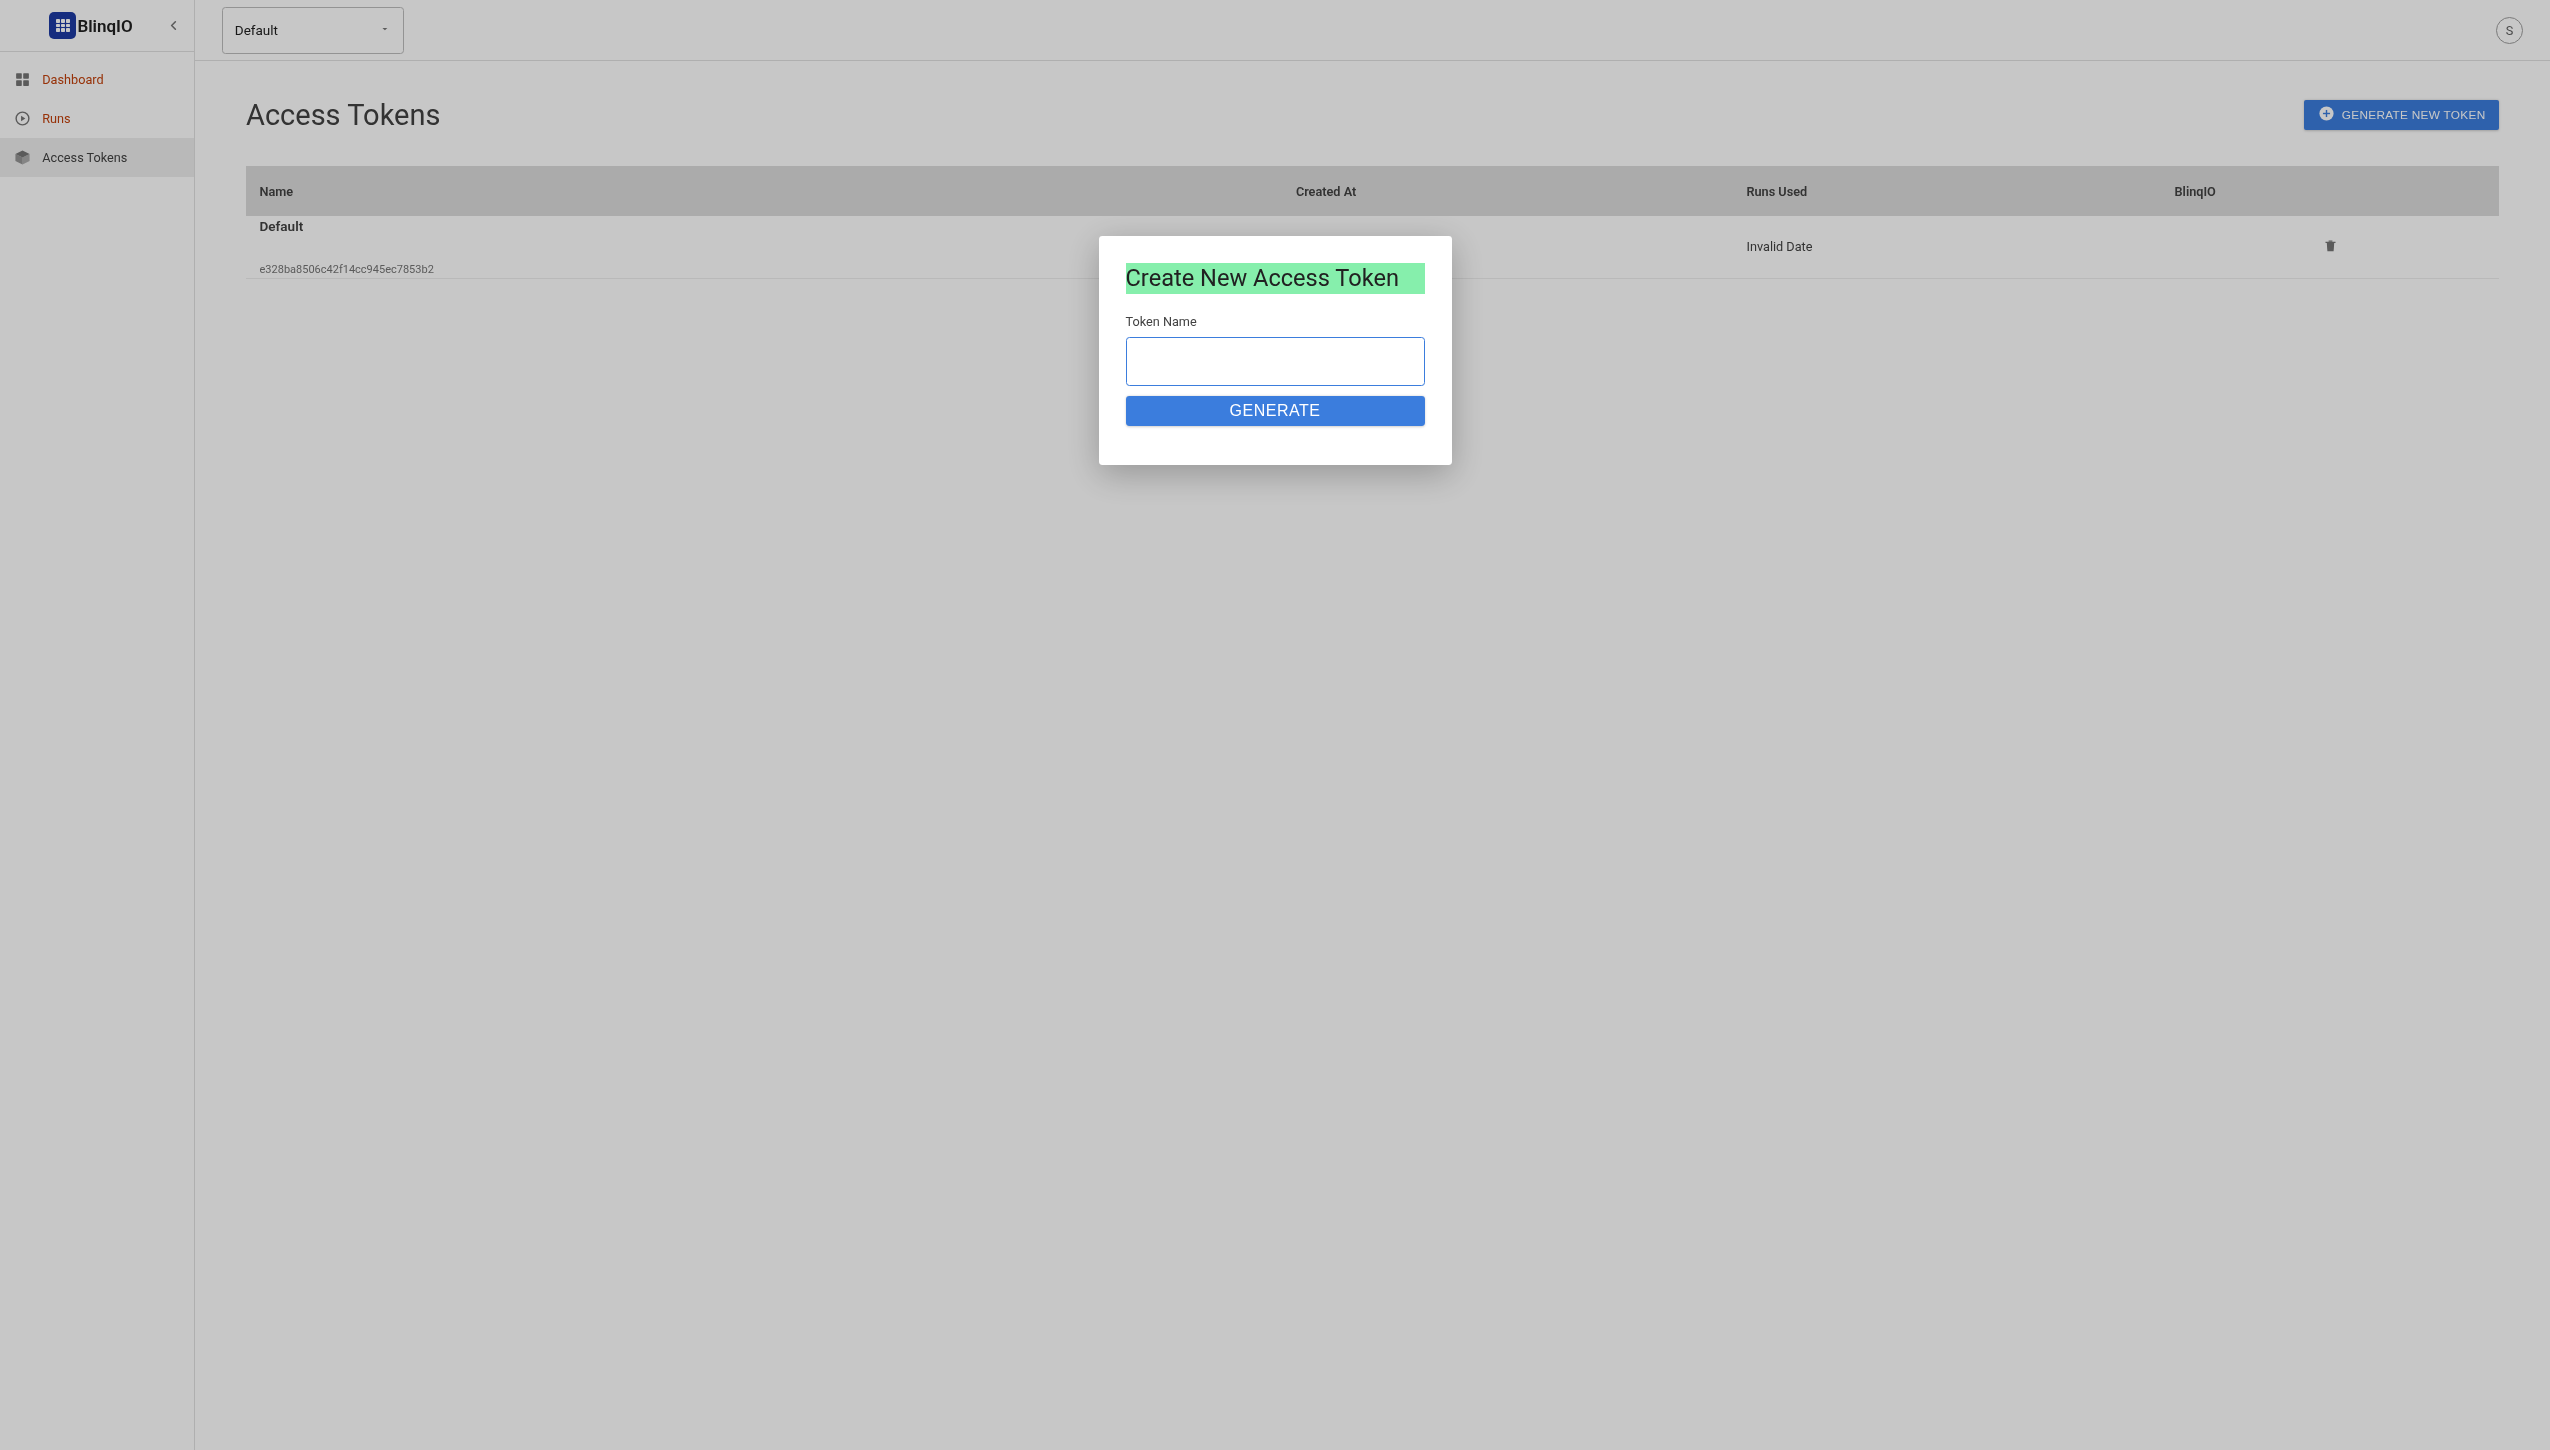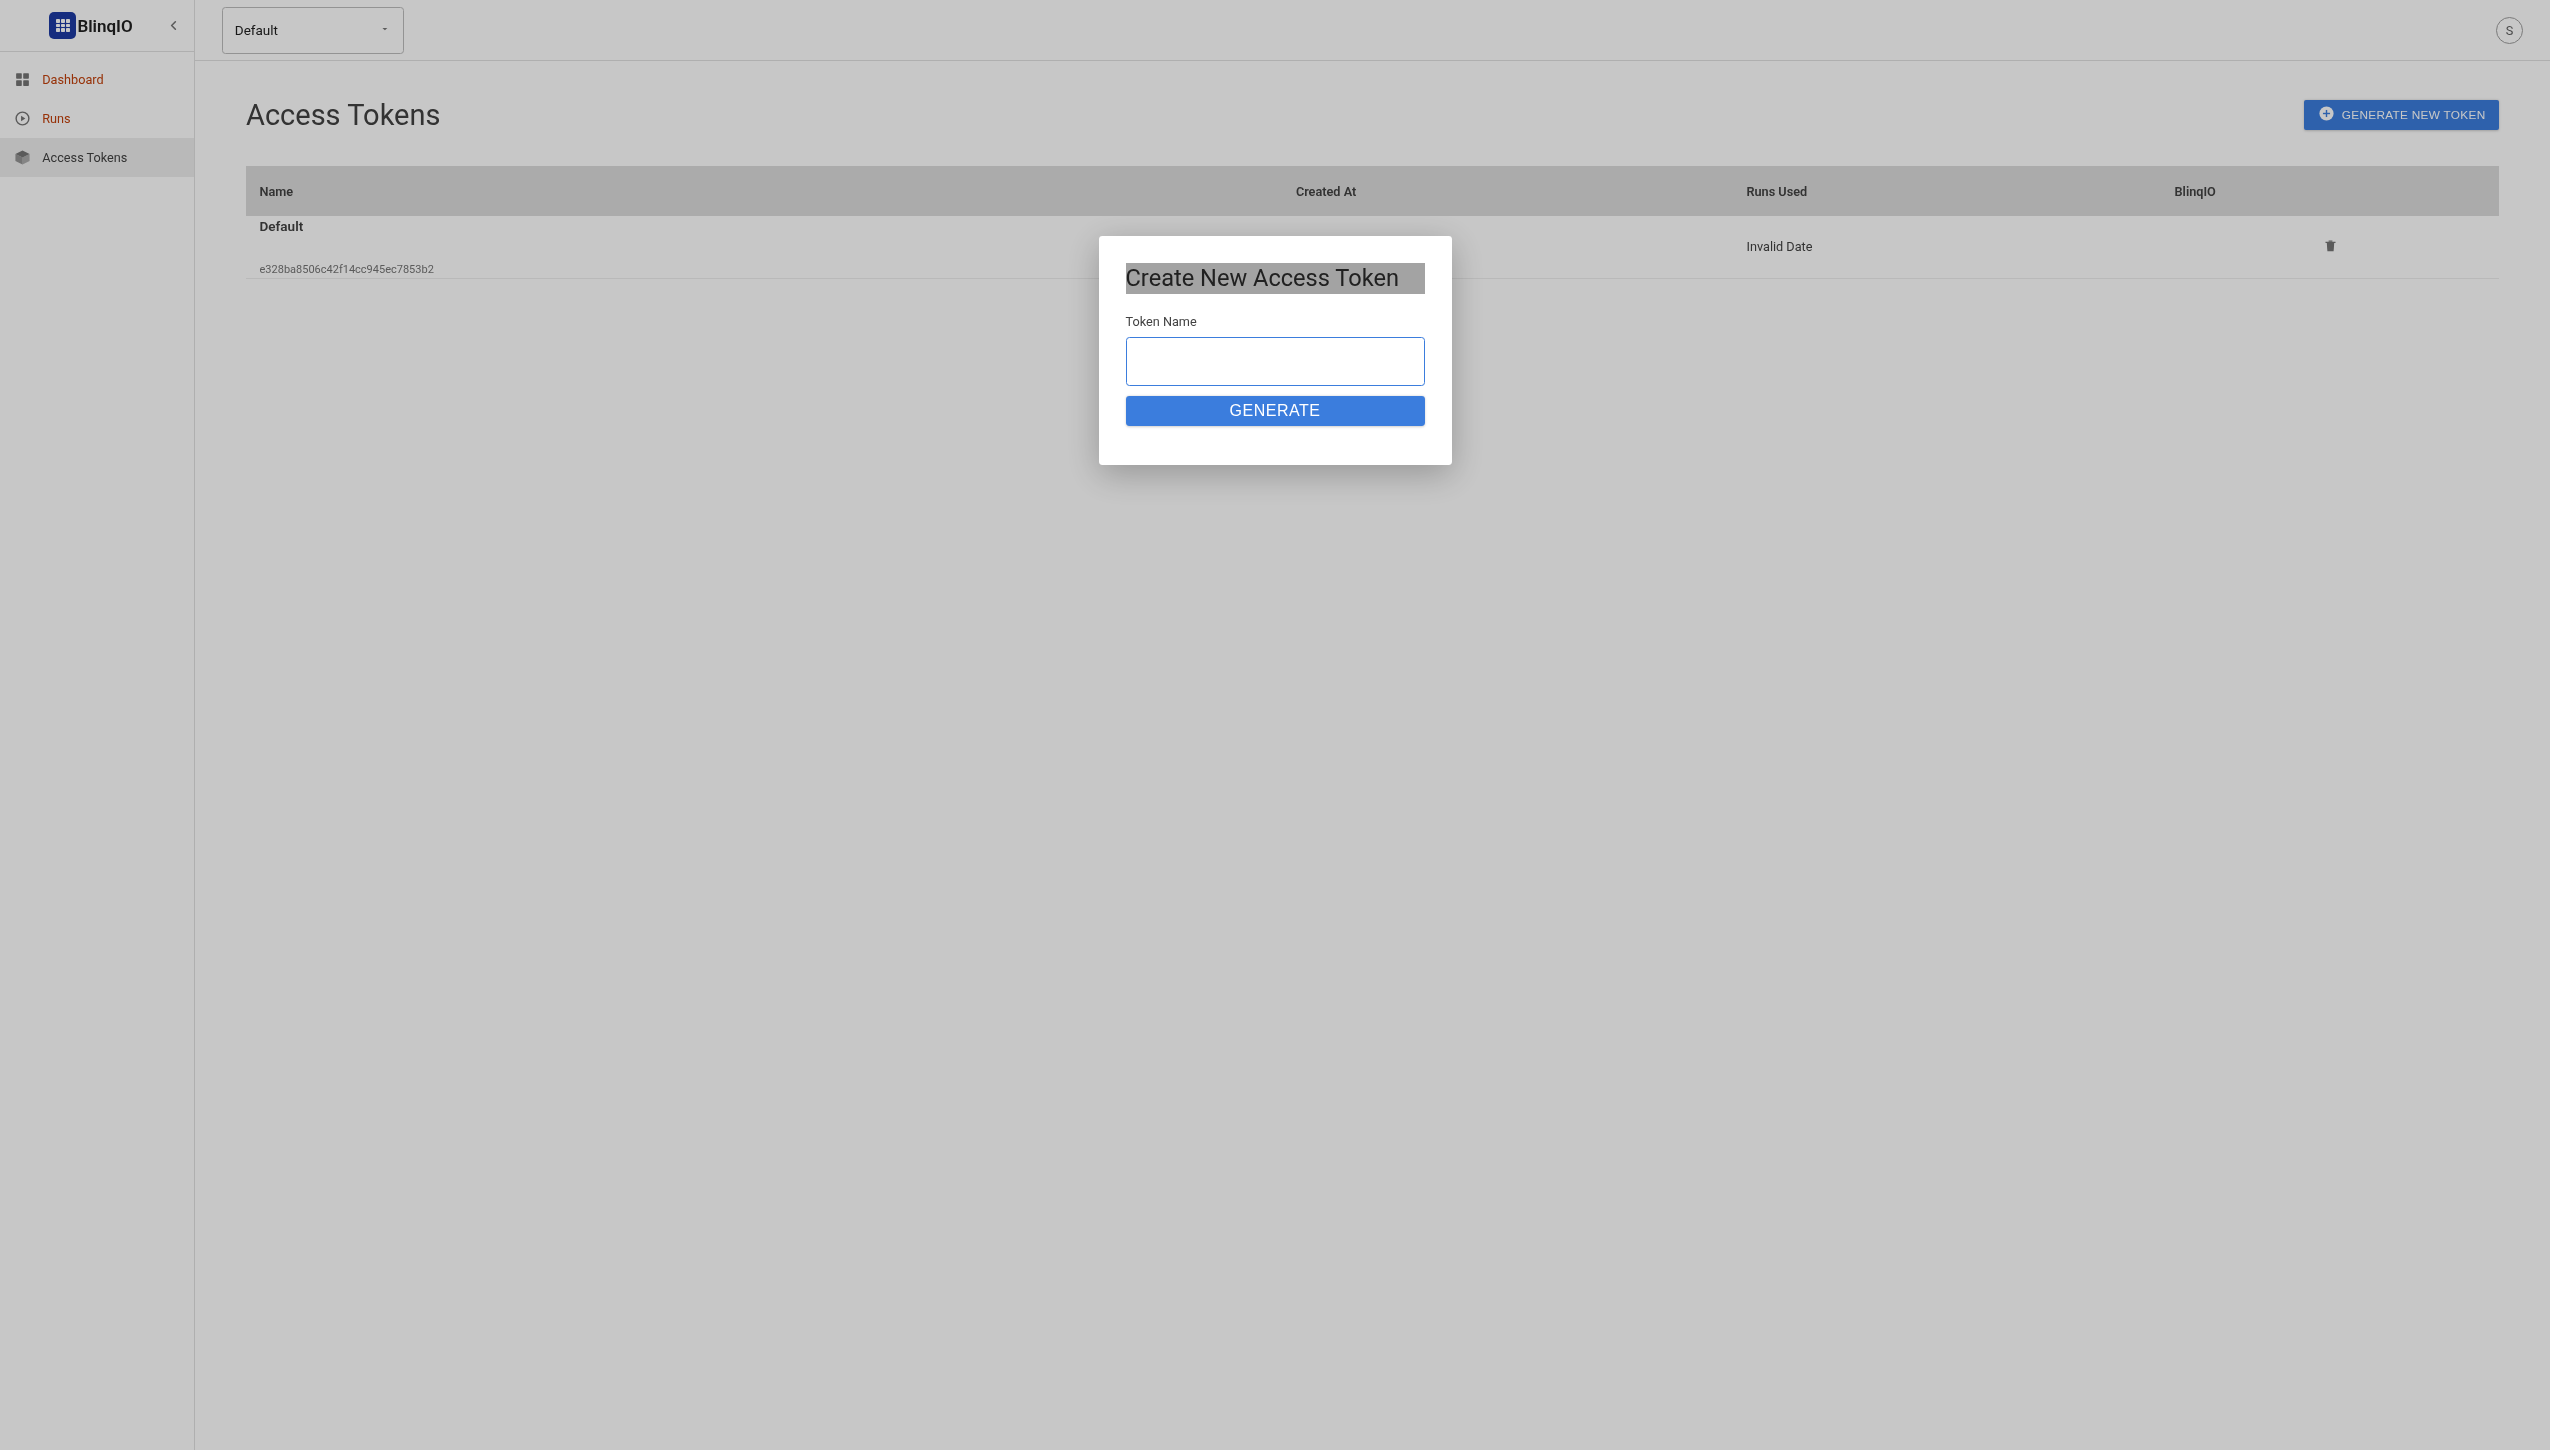--- a/index.html
+++ b/index.html
@@ -247,21 +247,21 @@
     width: 353px;
     background: #ffffff;
     border-radius: 3.4px;
     padding: 27px 27px 39px 27px;
     box-shadow: 0 8.4px 34px rgba(0,0,0,0.25);
   }
   .modal-title {
     font-size: 23.6px;
     font-weight: 400;
     color: #212121;
-    background: #a3a3a3;
+    background: #86efac;
     display: block;
     margin-bottom: 20px;
     line-height: 1.3;
   }
   .field-label {
     font-size: 12.7px;
     color: #424242;
     margin-bottom: 8.4px;
     display: block;
   }

